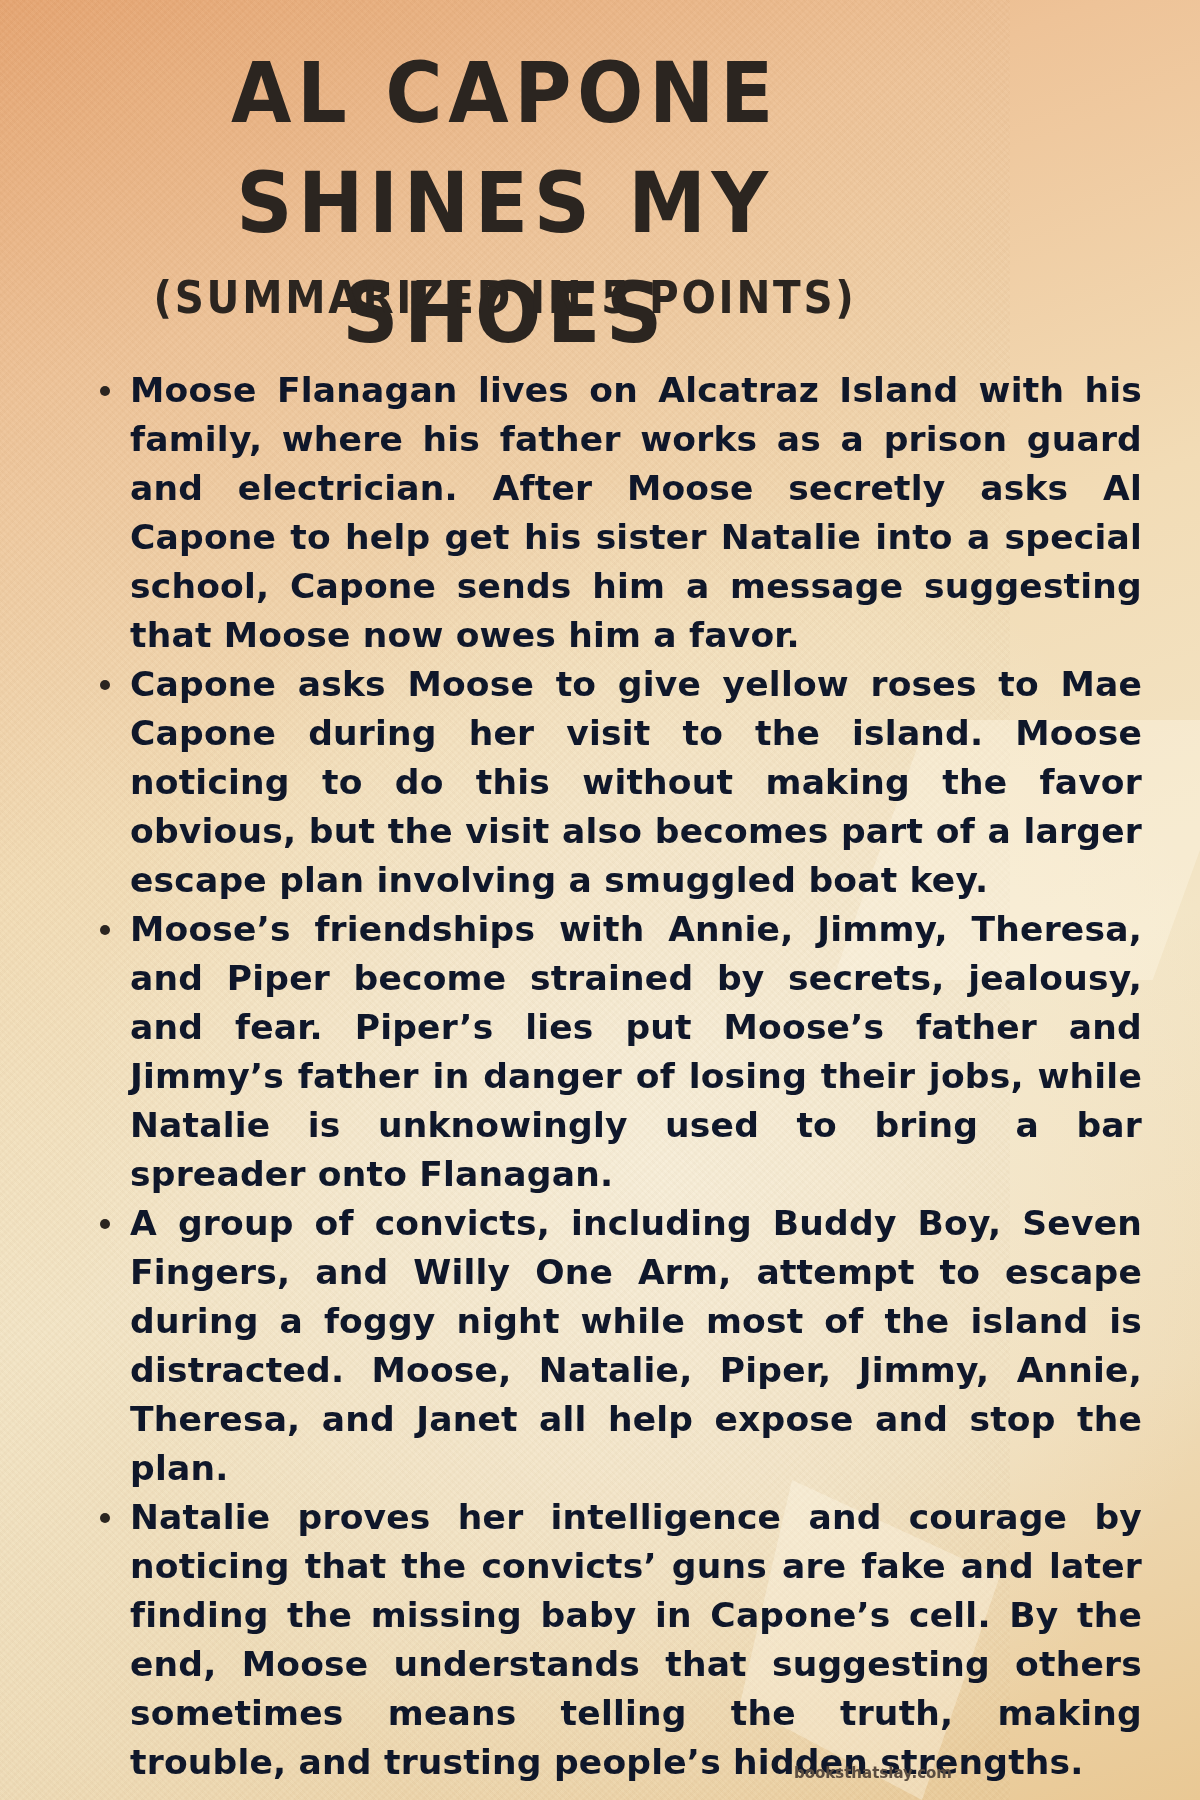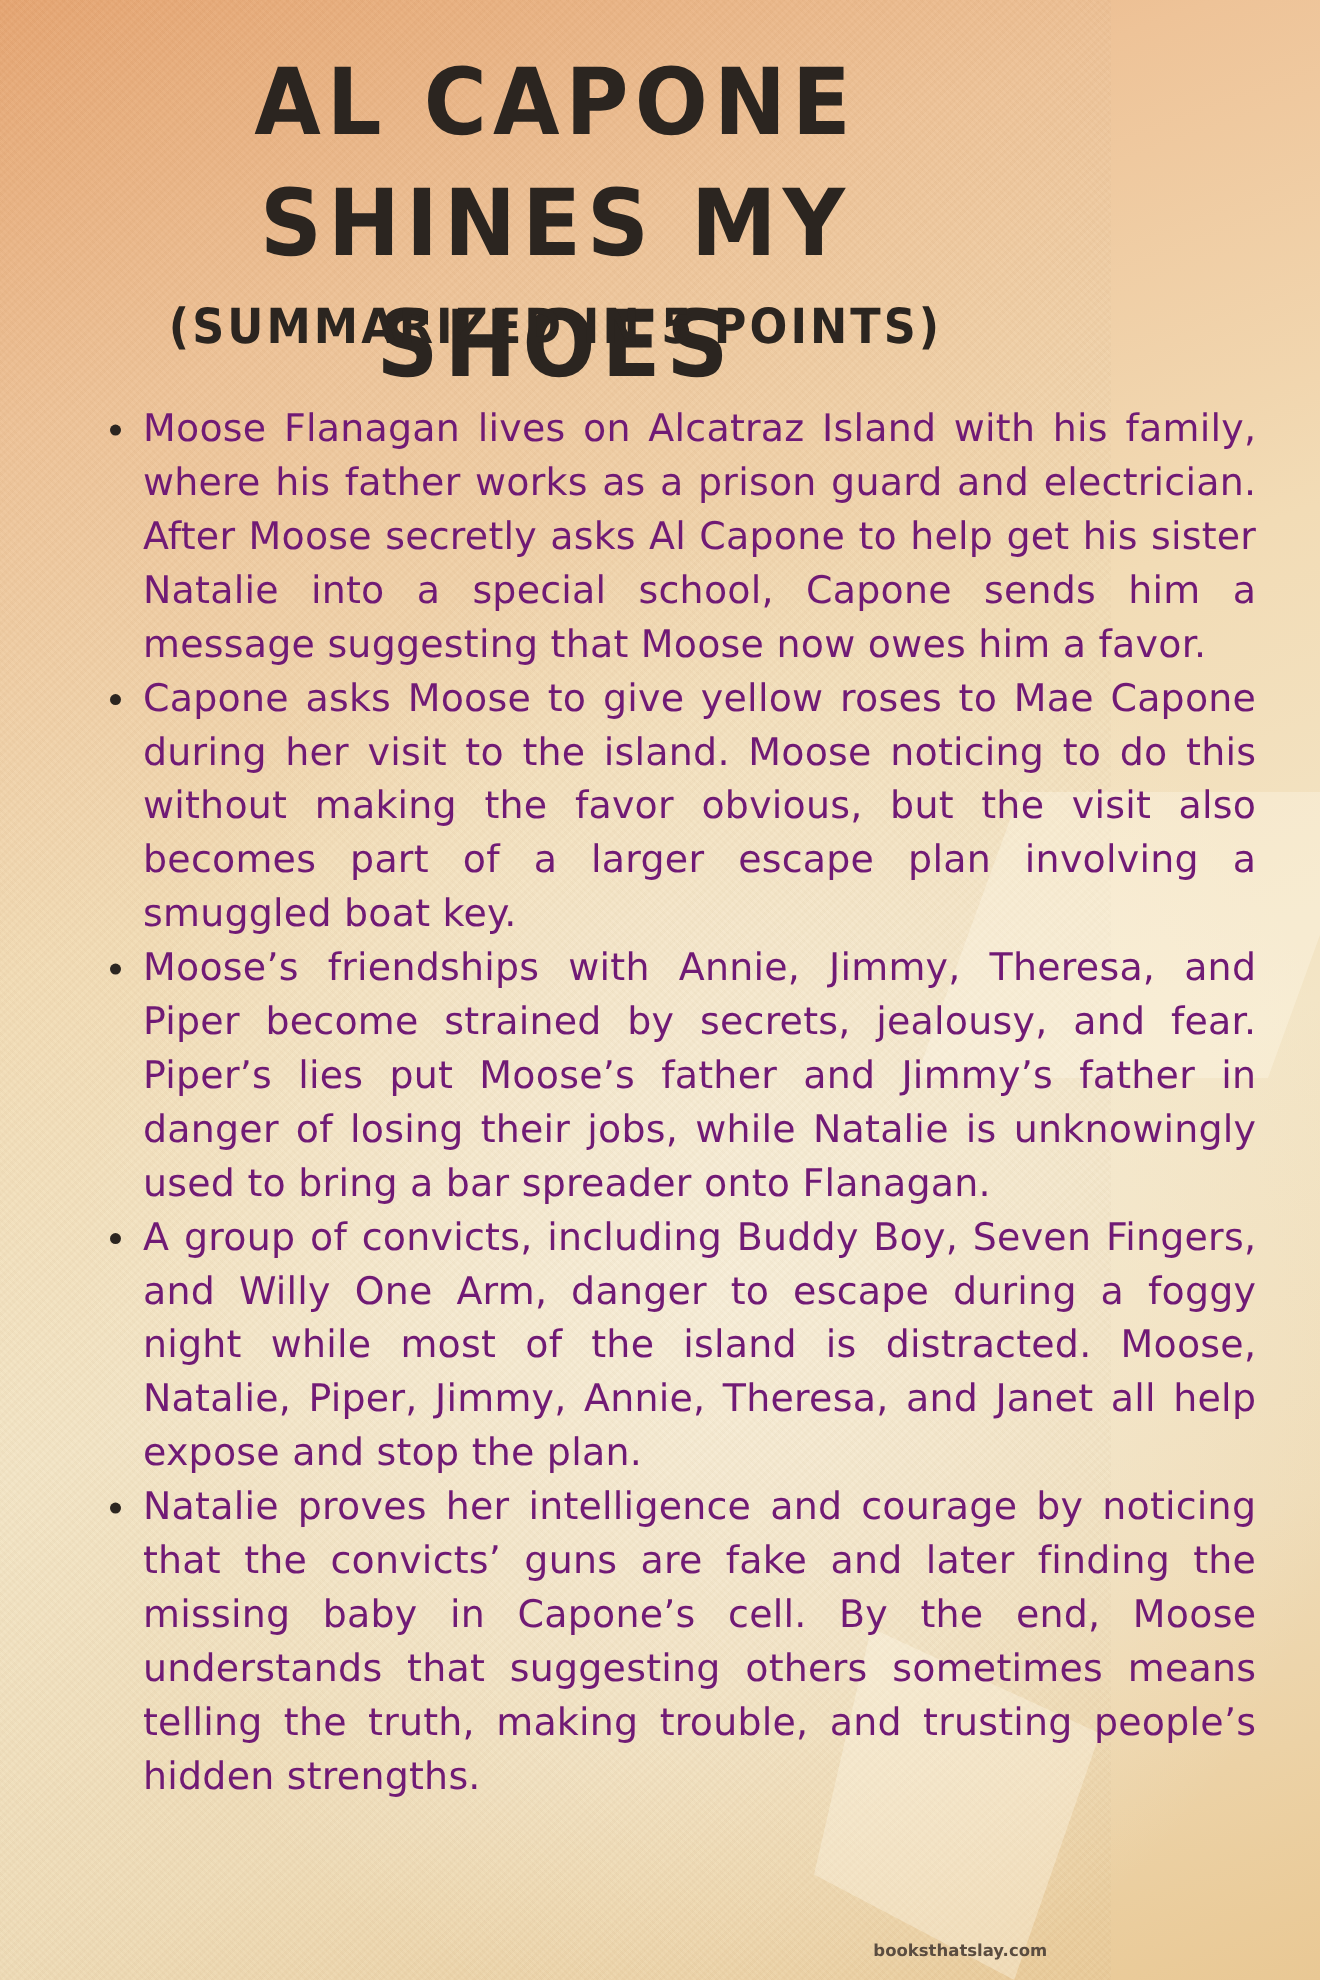--- a/index.html
+++ b/index.html
@@ -50,25 +50,25 @@
       text-transform: uppercase;
     }
     .summary {
       position: absolute; left: 96px; width: 1046px; top: 366px;
       list-style: none;
     }
     .summary li {
       position: relative;
       padding-left: 34px;
       font-family: "DejaVu Sans", sans-serif;
-      font-weight: normal;
+      font-weight: bold;
       font-size: 34.5px;
       line-height: 49px;
       text-align: justify;
-      color: #701a75;
+      color: #0f172a;
       letter-spacing: 0.2px;
     }
     .bullet-dot {
       position: absolute; left: 4px; top: 20px;
       width: 10px; height: 10px; border-radius: 50%;
       background: #2b2520;
     }
     .footer {
       position: absolute; right: 58px; bottom: 18px;
       font-family: "DejaVu Sans", sans-serif;
@@ -96,21 +96,21 @@
     <li>
       <span class="bullet-dot"></span>
       <span>Capone asks Moose to give yellow roses to Mae Capone during her visit to the island. Moose noticing to do this without making the favor obvious, but the visit also becomes part of a larger escape plan involving a smuggled boat key.</span>
     </li>
     <li>
       <span class="bullet-dot"></span>
       <span>Moose’s friendships with Annie, Jimmy, Theresa, and Piper become strained by secrets, jealousy, and fear. Piper’s lies put Moose’s father and Jimmy’s father in danger of losing their jobs, while Natalie is unknowingly used to bring a bar spreader onto Flanagan.</span>
     </li>
     <li>
       <span class="bullet-dot"></span>
-      <span>A group of convicts, including Buddy Boy, Seven Fingers, and Willy One Arm, danger to escape during a foggy night while most of the island is distracted. Moose, Natalie, Piper, Jimmy, Annie, Theresa, and Janet all help expose and stop the plan.</span>
+      <span>A group of convicts, including Buddy Boy, Seven Fingers, and Willy One Arm, attempt to escape during a foggy night while most of the island is distracted. Moose, Natalie, Piper, Jimmy, Annie, Theresa, and Janet all help expose and stop the plan.</span>
     </li>
     <li>
       <span class="bullet-dot"></span>
       <span>Natalie proves her intelligence and courage by noticing that the convicts’ guns are fake and later finding the missing baby in Capone’s cell. By the end, Moose understands that suggesting others sometimes means telling the truth, making trouble, and trusting people’s hidden strengths.</span>
     </li>
   </ul>
 
   <div class="footer">booksthatslay.com</div>
 </div>
 

